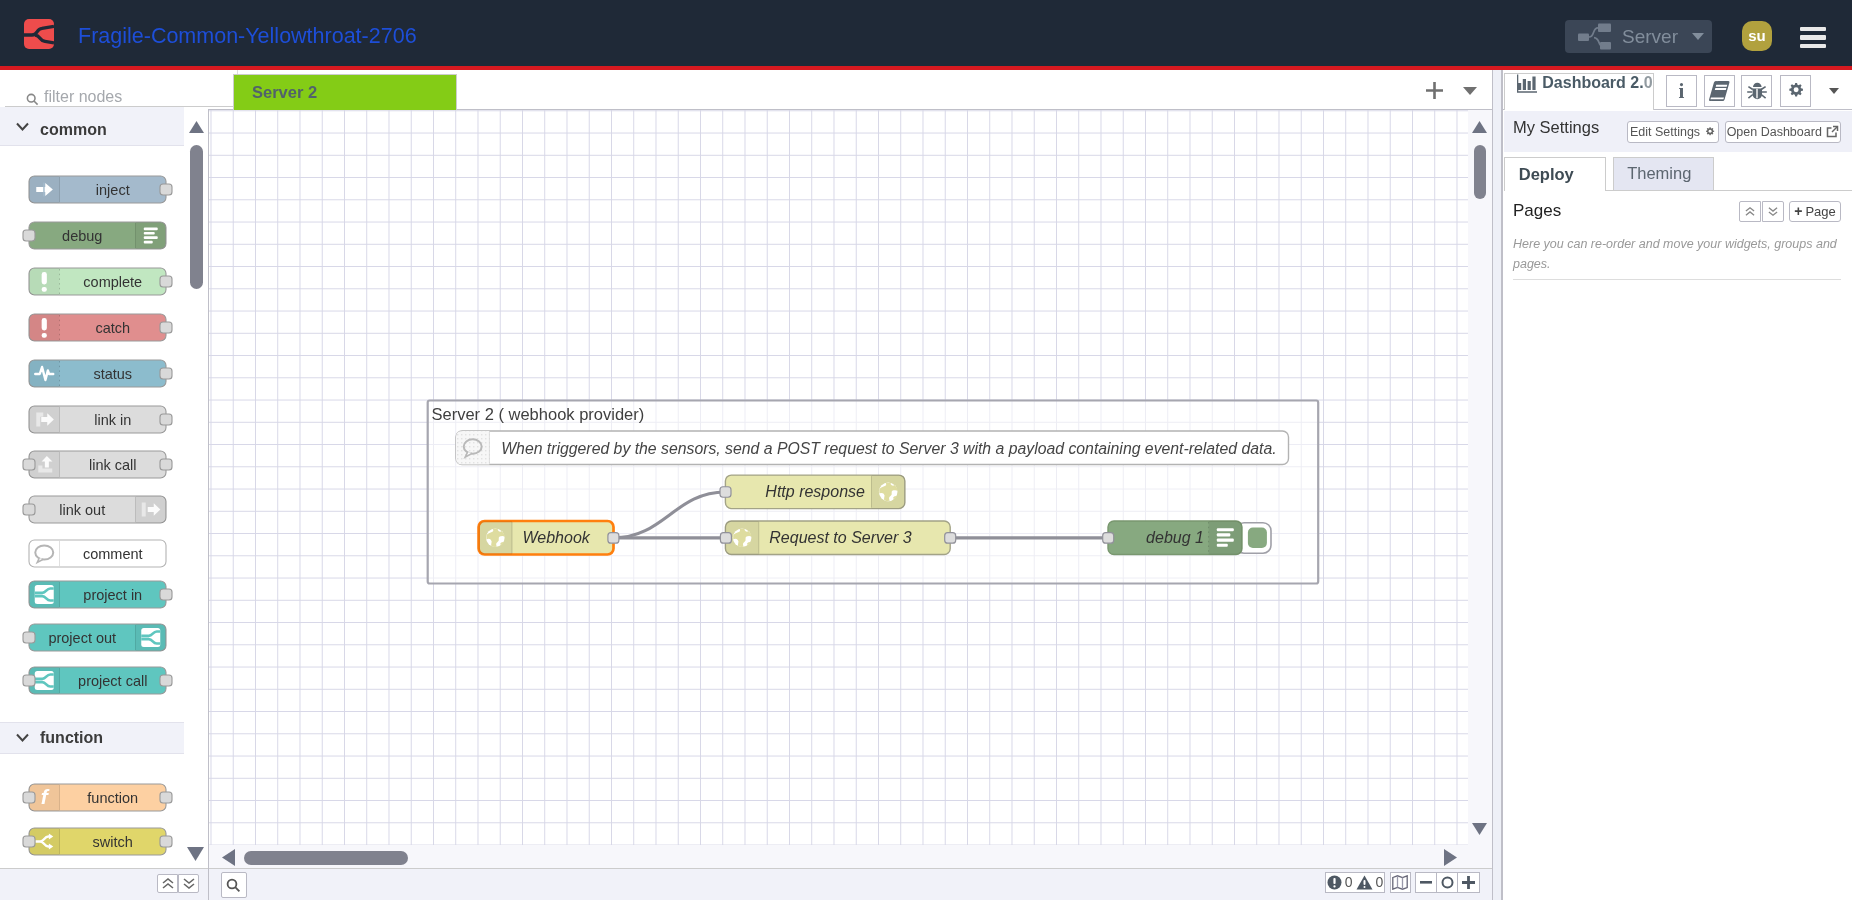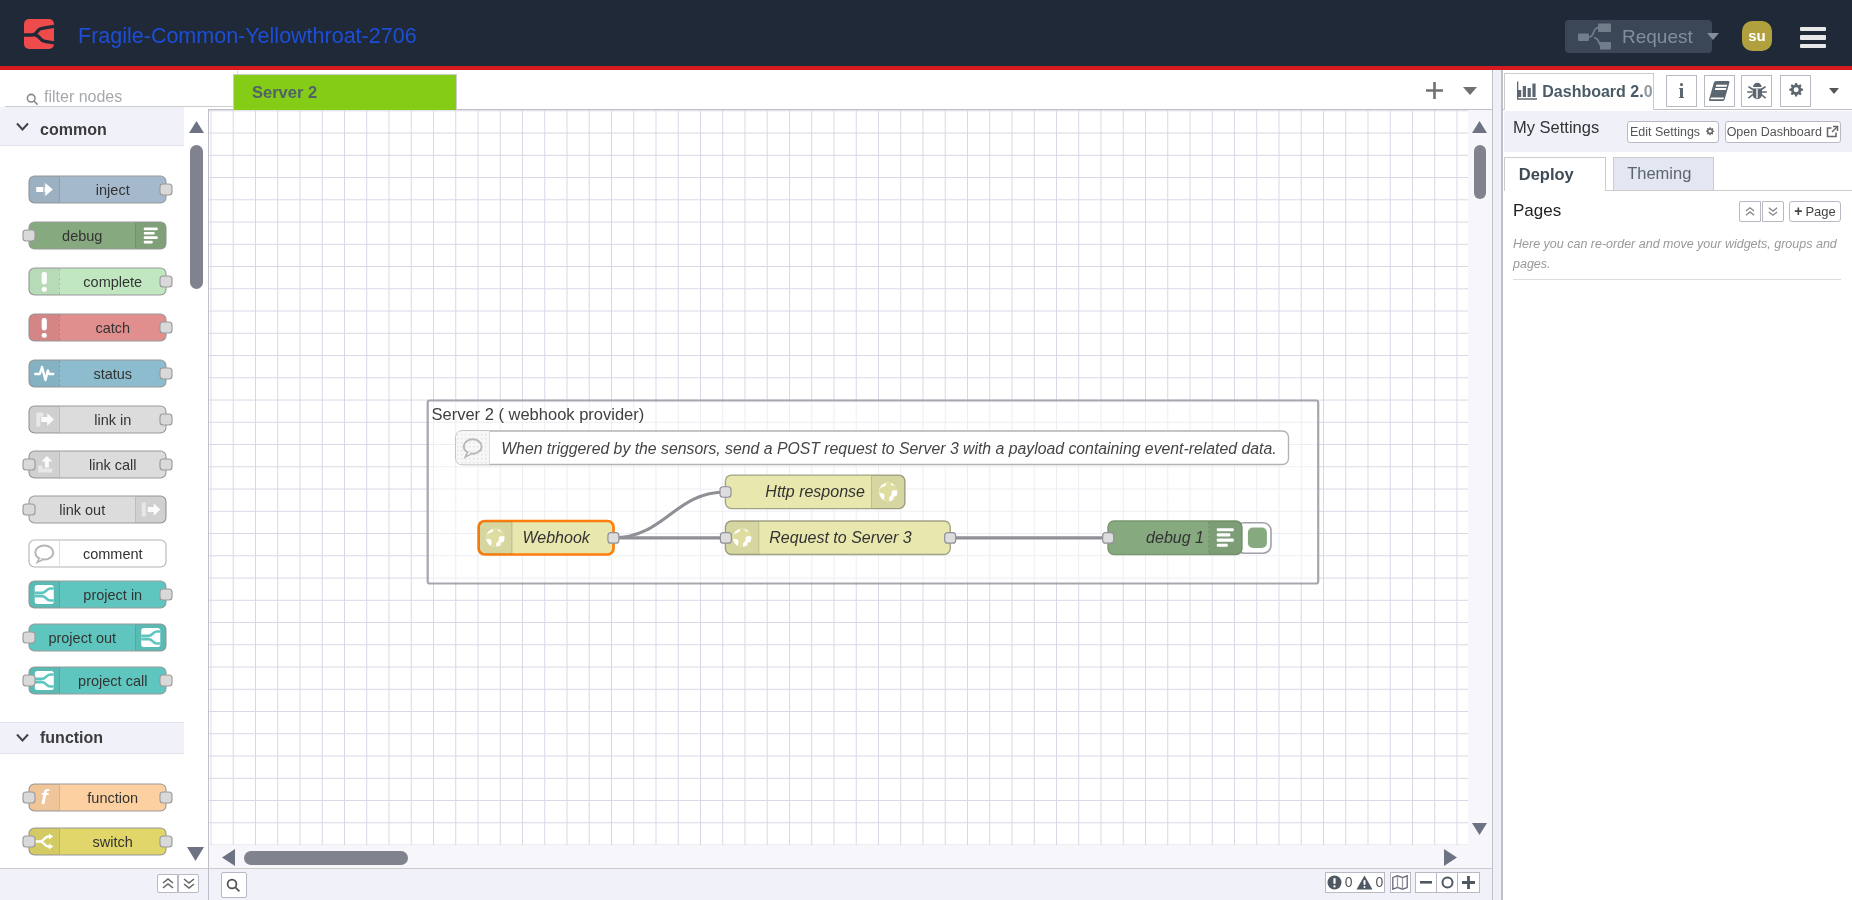--- a/index.html
+++ b/index.html
@@ -28,21 +28,21 @@
   <div style="margin-left:13px;display:flex;align-items:center;">
         <svg width="33" height="27" viewBox="0 0 33 27">
 <g fill="#727d8c">
 <rect x="0" y="10.5" width="11" height="7.5" rx="1"></rect>
 <rect x="20" y="0.5" width="13" height="8.5" rx="1"></rect>
 <rect x="22" y="19" width="11" height="7.5" rx="1"></rect>
 </g>
 <path d="M 11,14 C 17,14 14,4.8 20,4.8 M 16,14.6 C 22,15 20,22.5 24,22.8" stroke="#727d8c" stroke-width="1.7" fill="none"></path>
 </svg>
       </div>
-  <div style="margin-left:11px;font-size:19px;color:#828e9c;">Request</div>
+  <div style="margin-left:11px;font-size:19px;color:#828e9c;">Server</div>
   <div style="margin-left:14px;width:0;height:0;border-left:6px solid transparent;border-right:6px solid transparent;border-top:7px solid #828e9c;"></div>
 </div>
 <div class="abs" style="left:1742px;top:20.5px;width:30px;height:30px;background:#b1a13e;border-radius:10px;color:#fff;font-size:15px;font-weight:bold;display:flex;align-items:center;justify-content:center;">su</div>
 <div class="abs" style="left:1800px;top:26.6px;width:25.5px;height:4.8px;background:#e8e8e8;border-radius:1px;"></div>
 <div class="abs" style="left:1800px;top:35.2px;width:25.5px;height:4.8px;background:#e8e8e8;border-radius:1px;"></div>
 <div class="abs" style="left:1800px;top:43.7px;width:25.5px;height:4.8px;background:#e8e8e8;border-radius:1px;"></div>
 
 
 <div class="abs" style="left:0;top:69.5px;width:1493px;height:40.5px;background:#fff;border-bottom:1.5px solid #bfbfc8;"></div>
 
@@ -358,21 +358,21 @@
         <svg width="13" height="13" viewBox="0 0 13 13">
           <path d="M 6.5,0 L 6.5,13 M 0,6.5 L 13,6.5" stroke="#4e5863" stroke-width="2.8"></path>
         </svg>
       </div>
 </div>
 
 
 <div class="abs" style="left:1502.5px;top:69.5px;width:349.5px;height:830.5px;background:#fff;"></div>
 <div class="abs" style="left:1502.5px;top:69.5px;width:349.5px;height:40px;border-bottom:1.5px solid #bfbfc8;"></div>
 
-<div class="abs" style="left:1504.3px;top:73px;width:150px;height:37px;background:#fff;border:1px solid #ccc;border-bottom:none;display:flex;align-items:center;">
+<div class="abs" style="left:1504.3px;top:73px;width:150px;height:37px;background:#fff;border:1px solid #ccc;border-bottom:none;display:flex;align-items:flex-start;">
   <div style="margin-left:12px;"><svg width="20" height="19" viewBox="0 0 20 19">
 <g fill="#5b6670">
             <rect x="1" y="9" width="3.2" height="7"></rect>
             <rect x="5.8" y="5" width="3.2" height="11"></rect>
             <rect x="10.6" y="7" width="3.2" height="9"></rect>
             <rect x="15.4" y="2.5" width="3.2" height="13.5"></rect>
           </g>
 <path d="M 0.5,0.5 L 0.5,18 L 20,18" stroke="#5b6670" stroke-width="1.6" fill="none"></path>
 </svg></div>
   <span style="margin-left:5px;font-size:16px;font-weight:bold;color:#4a5b66;">Dashboard 2.<span style="color:#929ba1">0</span></span>

